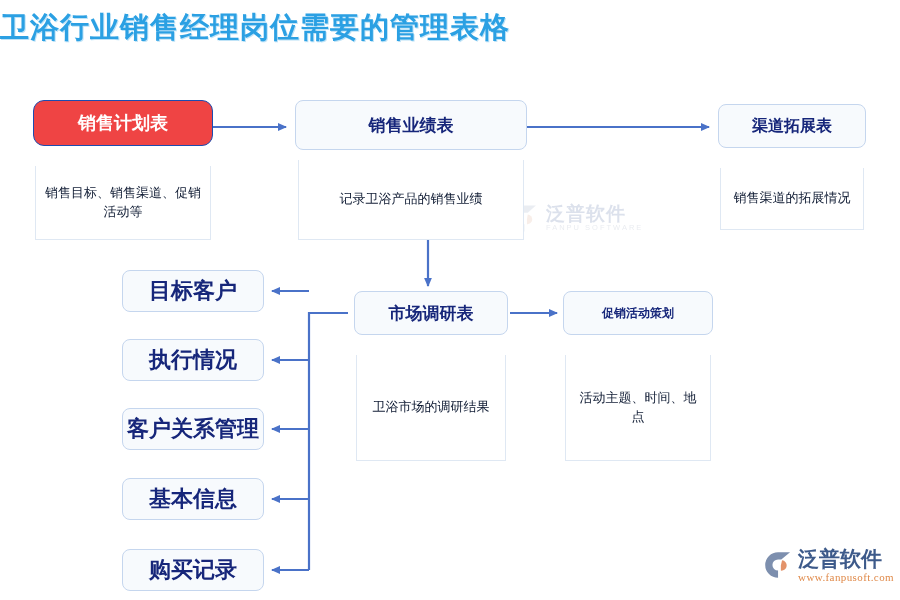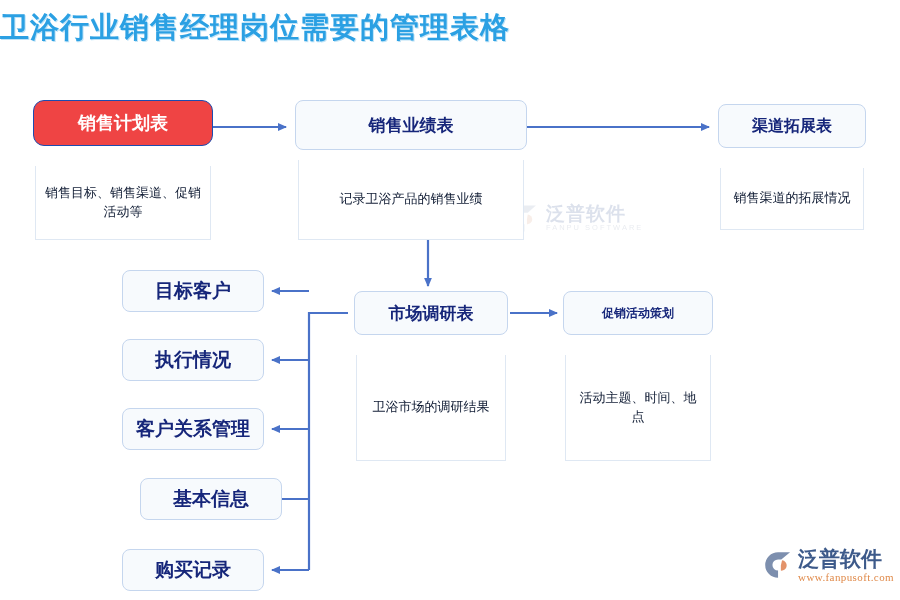--- a/index.html
+++ b/index.html
@@ -48,21 +48,21 @@
     line-height:1.45;
     margin-top:20px;
   }
 
   
   .pill{
     position:absolute;box-sizing:border-box;
     border:1px solid #c5d6ee;border-radius:8px;
     background:#f7fafd;
     display:flex;align-items:center;justify-content:center;
-    color:#16267a;font-weight:bold;font-size:19px;
+    color:#16267a;font-weight:bold;font-size:22px;
     z-index:3;
   }
 
   
   .wm-center{
     position:absolute;left:508px;top:196px;width:160px;height:44px;
     display:flex;align-items:center;opacity:.16;z-index:1;
   }
   .wm-center .wtext{display:flex;flex-direction:column;justify-content:center;margin-left:5px;}
   .wm-center .w1{font-size:19px;font-weight:bold;color:#2b4c8c;letter-spacing:1px;line-height:1.05;}
@@ -142,21 +142,21 @@
   </div>
 
   <div class="card" style="left:563px;top:291px;width:150px;height:150px;">
     <div class="hdr" style="width:150px;height:44px;font-size:12px;">促销活动策划</div>
     <div class="body" style="left:2px;top:44px;width:146px;height:106px;font-size:13px;">活动主题、时间、地点</div>
   </div>
 
   <div class="pill" style="left:122px;top:270px;width:142px;height:42px;">目标客户</div>
   <div class="pill" style="left:122px;top:339px;width:142px;height:42px;">执行情况</div>
   <div class="pill" style="left:122px;top:408px;width:142px;height:42px;">客户关系管理</div>
-  <div class="pill" style="left:140px;top:478px;width:142px;height:42px;border-radius:8px;">基本信息</div>
+  <div class="pill" style="left:122px;top:478px;width:142px;height:42px;border-radius:8px;">基本信息</div>
   <div class="pill" style="left:122px;top:549px;width:142px;height:42px;">购买记录</div>
 
   <div class="logo">
     <svg style="width:40px;height:38px;" viewBox="0 0 40 38">
       <path d="M4,19 A16,16 0 0 1 20,3 L35,3 L24,12 L20,12 A7,7 0 0 0 13,19 A7,7 0 0 0 20,26 L20,35 A16,16 0 0 1 4,19 Z" fill="#7d8fae"></path>
       <path d="M25,13 A6.5,6.5 0 1 1 23.5,26 L23.5,19.5 Z" fill="#e3936a"></path>
     </svg>
     <div class="ltext">
       <div class="l1">泛普软件</div>
       <div class="l2">www.fanpusoft.com</div>

